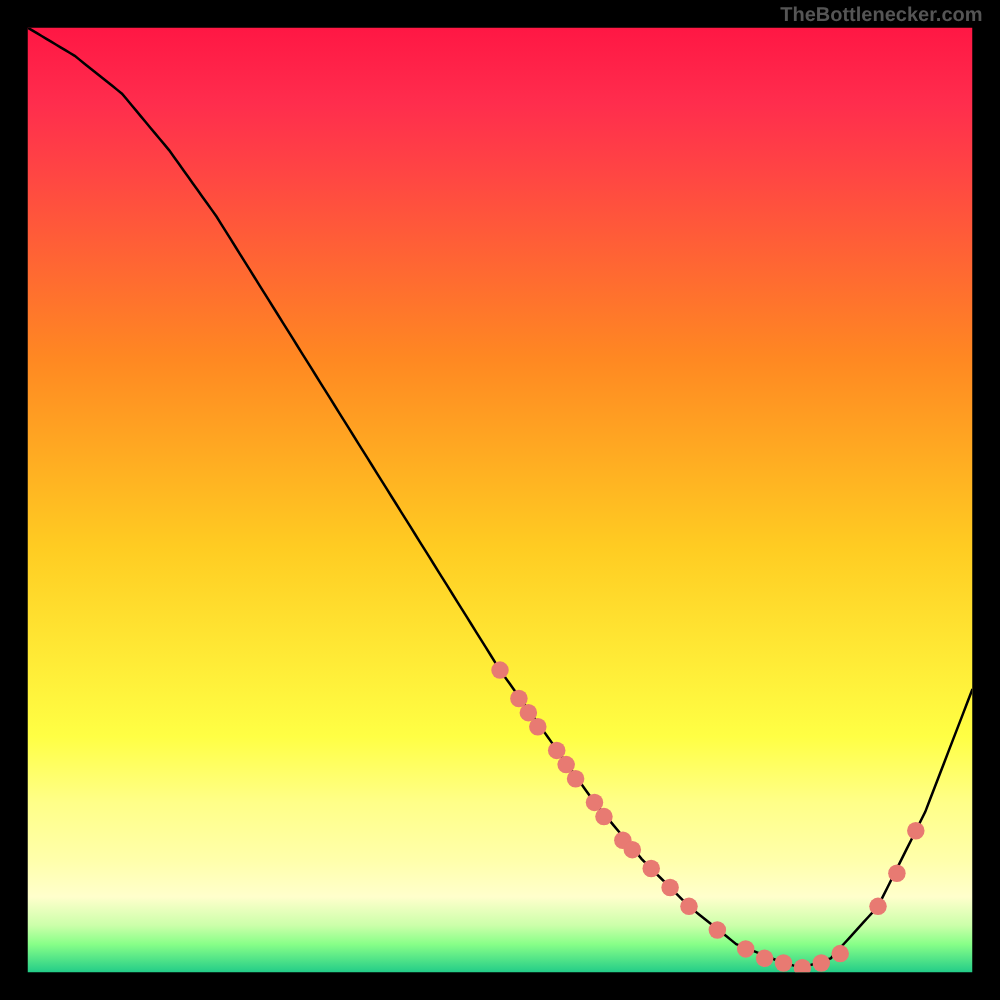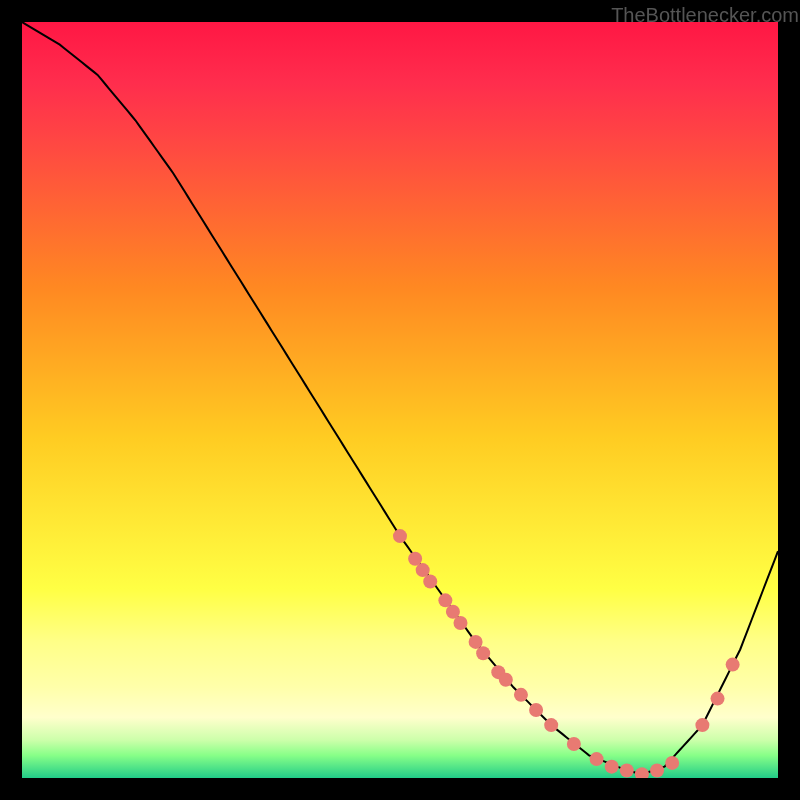--- a/index.html
+++ b/index.html
@@ -6,24 +6,24 @@
   body {
     width: 800px;
     height: 800px;
     background: #000;
     position: relative;
     font-family: Arial, sans-serif;
   }
   .watermark {
     position: absolute;
     top: 4px;
-    right: 1px;
+    right: 14px;
     color: #555;
-    font-size: 20px;
-    font-weight: normal;
+    font-size: 16px;
+    font-weight: bold;
     z-index: 10;
   }
   .plot-area {
     position: absolute;
     left: 22px;
     top: 22px;
     width: 756px;
     height: 756px;
     overflow: hidden;
   }

